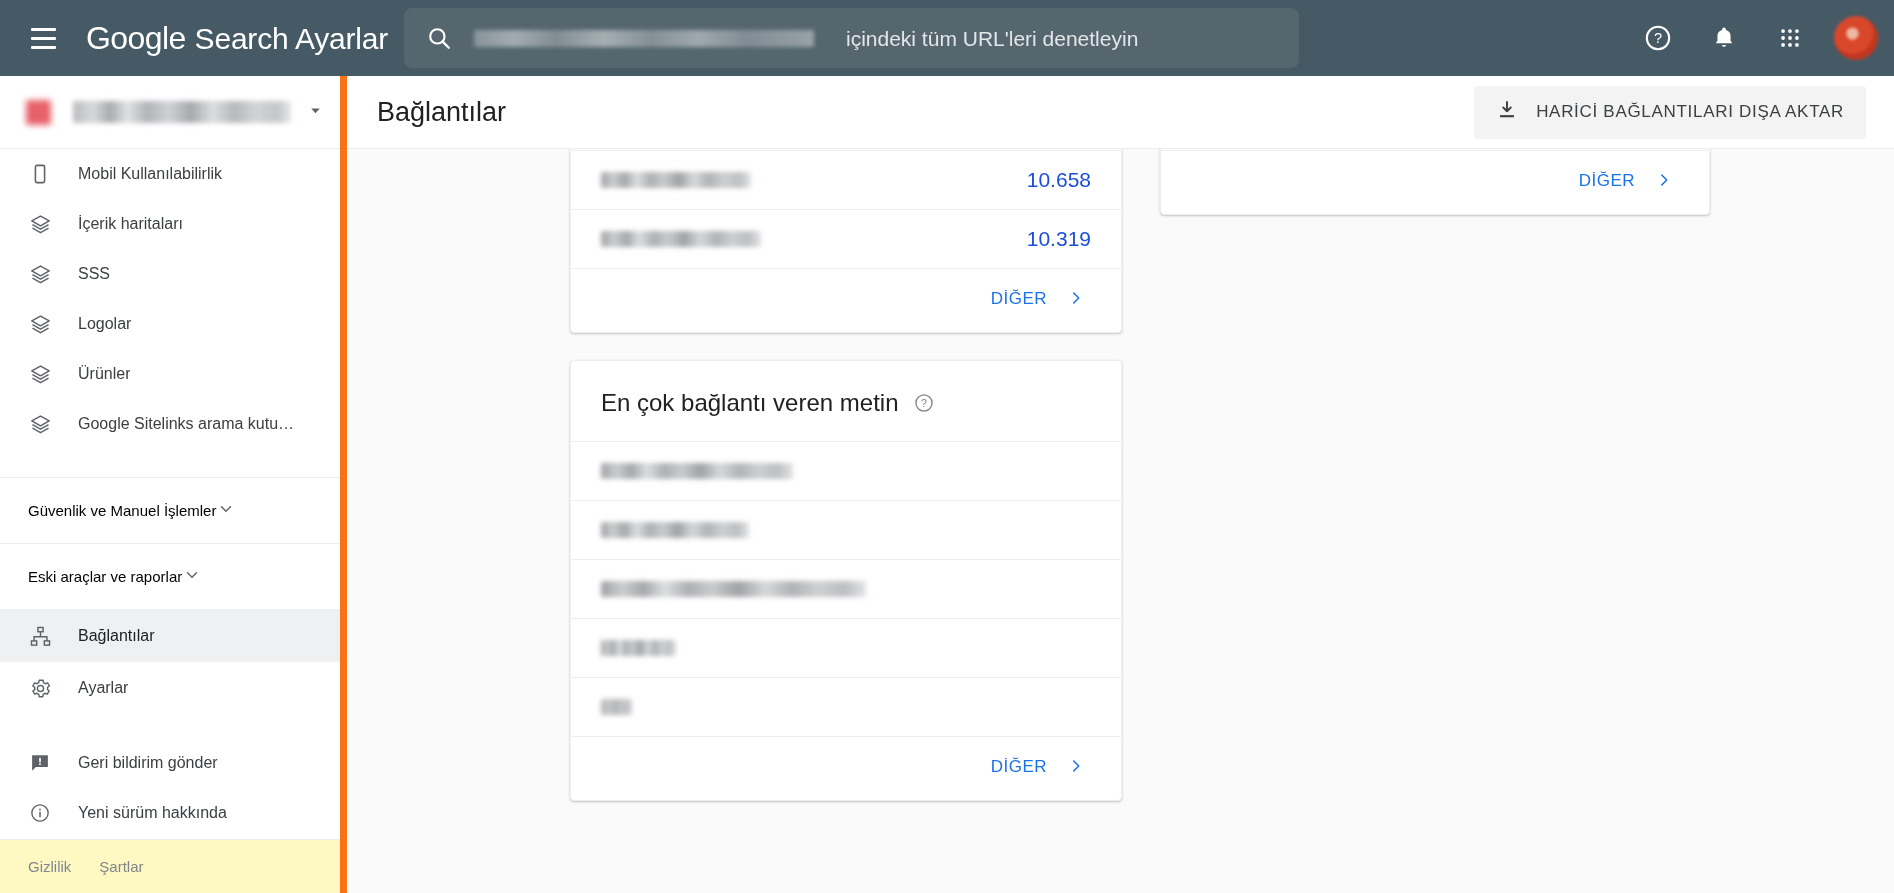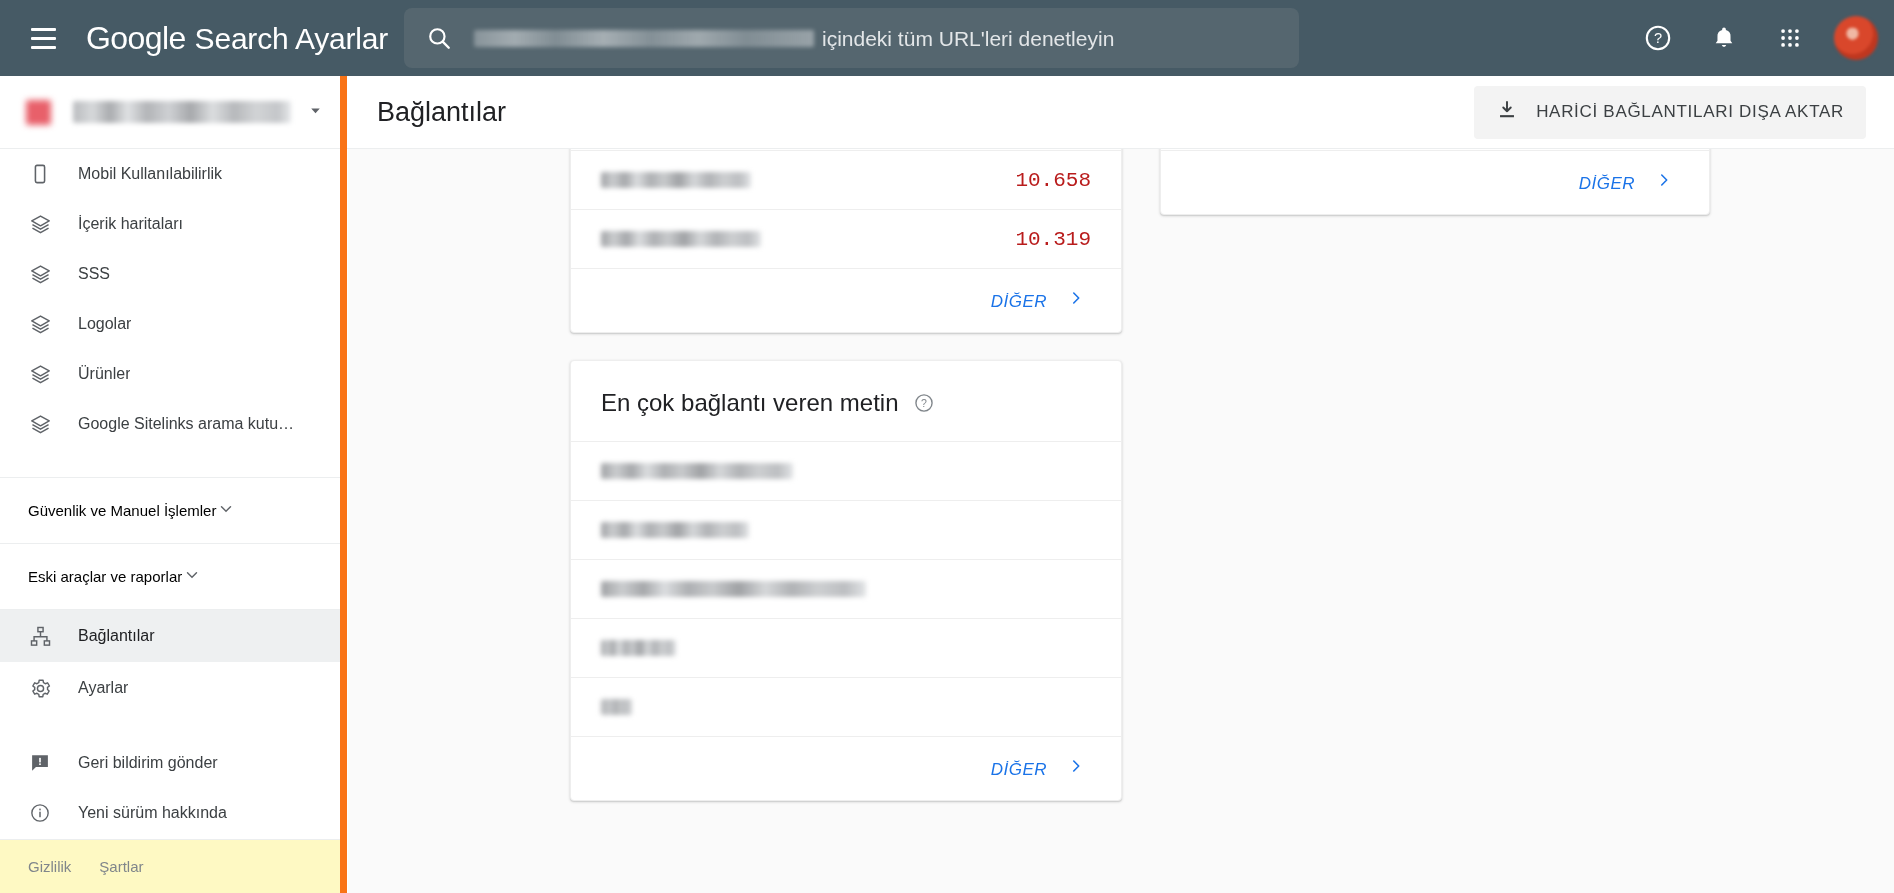--- a/index.html
+++ b/index.html
@@ -84,20 +84,21 @@
     filter: blur(2.2px);
     border-radius: 2px;
     vertical-align: middle;
   }
   #search-redact { width: 340px; height: 17px; margin-right: 8px; }
   #search-placeholder {
     font-size: 21px;
     color: #e3e6e8;
     white-space: nowrap;
     line-height: 1;
+    margin-left: 24px;
   }
 
   #topicons {
     position: absolute;
     right: 16px; top: 0;
     height: 76px;
     display: flex; align-items: center;
     gap: 14px;
   }
   .topicon {
@@ -307,40 +308,38 @@
     height: 16px;
     background: linear-gradient(90deg,
       #9fa1a4 0%, #cbcdcf 8%, #a5a7aa 16%, #dcdee0 24%,
       #adafb2 33%, #c9cbcd 42%, #9fa1a4 52%, #d6d8da 62%,
       #b0b2b5 72%, #cdcfd1 82%, #bcbec1 92%, #e2e4e6 100%);
     filter: blur(2.4px);
     border-radius: 2px;
   }
   .row .rowval {
     font-size: 21px;
-    color: #b91c1c;
+    color: #1d4ed8;
     font-variant-numeric: tabular-nums;
-    font-family: Liberation Mono, monospace;
   }
   .card-footer {
     display: flex; align-items: center;
     justify-content: flex-end;
     height: 64px;
     padding: 0 36px;
     border-top: 1px solid #eeeeee;
   }
   .more-link {
-    display: flex; align-items: flex-end;
+    display: flex; align-items: flex-start;
     gap: 20px;
     color: #1a73e8;
     font-size: 17px;
     letter-spacing: 0.5px;
     cursor: pointer;
     user-select: none;
-    font-style: italic;
   }
   .chev { display: block; }
 </style>
 </head>
 <body>
 
 <div id="topbar">
 
   <div id="hamburger">
     <span></span>

